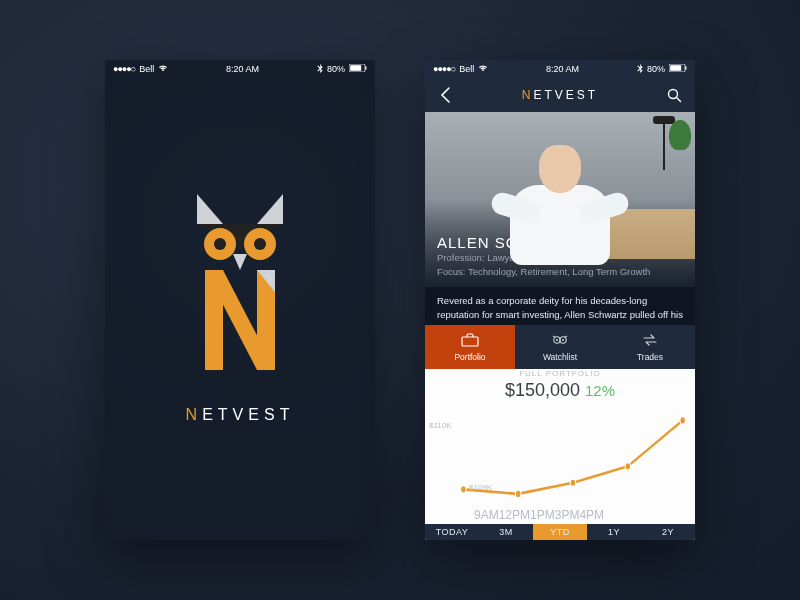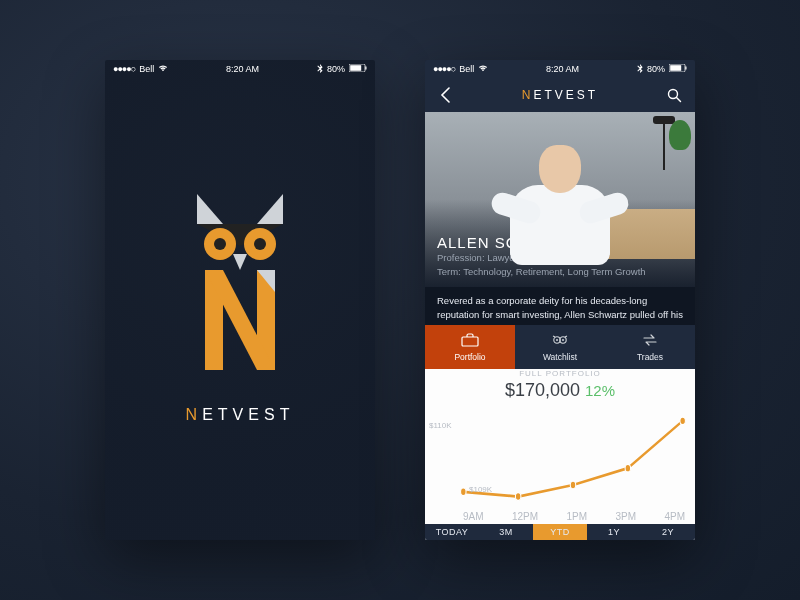--- a/index.html
+++ b/index.html
@@ -94,21 +94,21 @@
   .portfolio-panel {
     background:#fdfdfd; flex:1; display:flex; flex-direction:column;
   }
   .pf-header { text-align:center; padding-top:0; }
   .pf-label { color:#b7bcc4; font-size:8px; letter-spacing:1px; }
   .pf-value { font-size:18px; color:#3a3f46; margin-top:2px; }
   .pf-value .pct { color:#5bbf6a; font-size:15px; }
   .chart-area { flex:1; position:relative; padding:4px 6px 0 32px; }
   .ytick { position:absolute; left:4px; font-size:8px; color:#b7bcc4; transform:translateY(-50%); }
   .chart-svg { width:100%; height:100%; }
-  .xticks { display:flex; justify-content:space-between; padding:0 10px 2px 38px; font-size:10px; color:#b7bcc4;}
+  .xticks { display:flex; justify-content:flex-start; padding:0 10px 2px 49px; font-size:12px; color:#b7bcc4;}
   .timeframes {
     display:flex; height:16px; background:#1f2a3d;
   }
   .tf { flex:1; display:flex; align-items:center; justify-content:center;
         font-size:9px; color:#e5e9f0; letter-spacing:0.5px;}
   .tf.active { background:#e89a2e; }
   .icon-btn { width:20px; height:20px; display:flex; align-items:center; justify-content:center; }
 </style>
 </head>
 <body>
@@ -227,21 +227,21 @@
           <div class="arm right"></div>
           <div class="head"></div>
         </div>
     </div>
     <div class="hero-name">ALLEN SCHWARTZ</div>
     <div class="hero-sub">
       <span>Profession:</span>
       <span>Lawyer</span>
     </div>
     <div class="hero-sub">
-      <span>Term:</span>
+      <span>Focus:</span>
       <span>Technology, Retirement, Long Term Growth</span>
     </div>
   </div>
 
   <div class="bio">Revered as a corporate deity for his decades-long reputation for smart investing, Allen Schwartz pulled off his biggest deal ever in August, when his Hathaway</div>
 
   <div class="tabs">
     <div class="tab active">
       <span><svg viewBox="0 0 18 14">
             <rect x="1" y="4" width="16" height="9" rx="1" fill="none" stroke="#fff" stroke-width="1.2"></rect>
@@ -264,21 +264,21 @@
             <path d="M3 5h10l-3-3M15 9H5l3 3" fill="none" stroke="#cfd3d8" stroke-width="1.2" stroke-linecap="round" stroke-linejoin="round"></path>
           </svg></span>
       <span>Trades</span>
     </div>
   </div>
 
   <div class="portfolio-panel">
     <div class="pf-header">
       <div class="pf-label">FULL PORTFOLIO</div>
       <div class="pf-value">
-        <span>$170,000</span>
+        <span>$150,000</span>
         <span class="pct">12%</span>
       </div>
     </div>
     <div class="chart-area">
       <span class="ytick" style="top:22%;">$110K</span>
       <span class="ytick" style="top:80%;margin-left:40px;">$109K</span>
       <svg class="chart-svg" viewBox="0 0 220 70" preserveAspectRatio="none">
           <path d="M6,57.30769230769231 L58,60.43076923076923 L110,52.84615384615385 L162,41.69230769230769 L214,10.46153846153846" fill="none" stroke="#e89a2e" stroke-width="1.8"></path>
           <circle cx="6" cy="57.30769230769231" r="2.6" fill="#e89a2e" stroke="#fff" stroke-width="1"></circle>
           <circle cx="58" cy="60.43076923076923" r="2.6" fill="#e89a2e" stroke="#fff" stroke-width="1"></circle>

